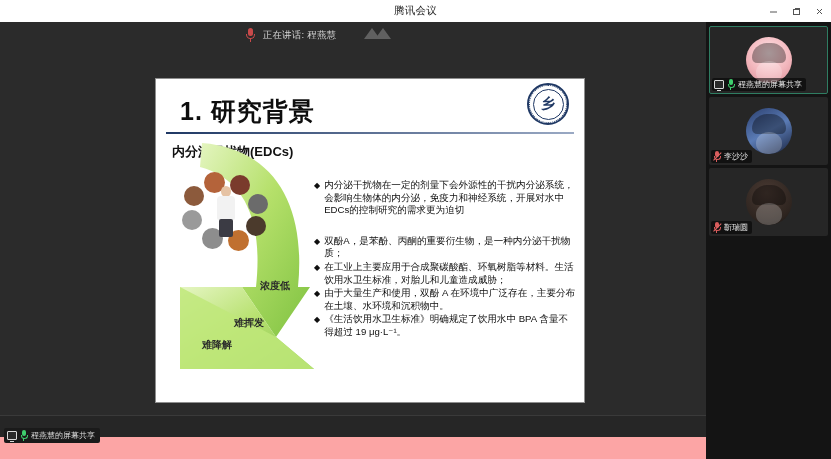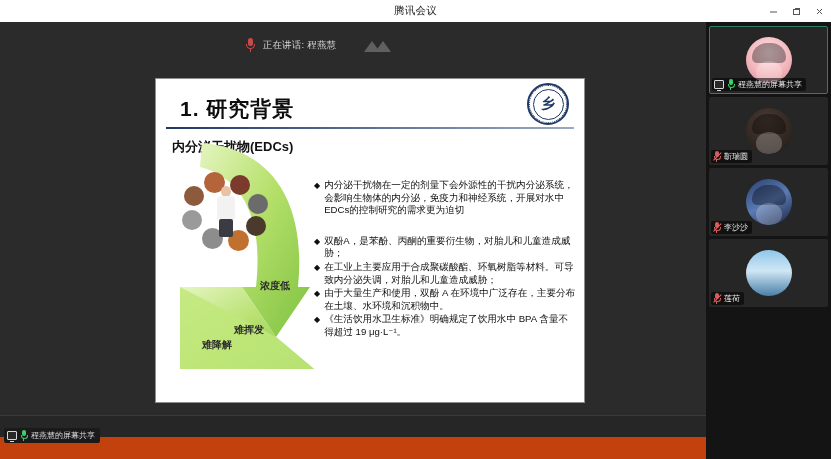--- a/index.html
+++ b/index.html
@@ -5,21 +5,21 @@
   * { box-sizing: border-box; margin: 0; padding: 0; }
   html, body {
     width: 831px; height: 459px;
     overflow: hidden;
     font-family: "Liberation Sans", "DejaVu Sans", sans-serif;
     background: #1c1c1c;
   }
   .app {
     position: relative;
     width: 831px; height: 459px;
-    background: #c2410c;
+    background: #fca5a5;
   }
 
   
   .titlebar {
     position: absolute; top: 0; left: 0;
     width: 831px; height: 22px;
     background: #ffffff;
     display: flex; align-items: center; justify-content: center;
   }
   .titlebar-title {
@@ -40,21 +40,21 @@
   .meeting {
     position: absolute; top: 22px; left: 0;
     width: 831px; height: 415px;
     background: #2b2b2b;
   }
 
   
   .speaking-bar {
     position: absolute; top: 6px; left: 0;
     width: 642px; height: 24px;
-    display: flex; align-items: flex-end; justify-content: center;
+    display: flex; align-items: flex-start; justify-content: center;
     gap: 6px;
   }
   .speaking-wrap {
     display: flex; align-items: center; gap: 7px;
   }
   .spk-mic {
     width: 11px; height: 14px; position: relative;
   }
   .spk-mic .body {
     position: absolute; left: 3px; top: 0;
@@ -90,21 +90,21 @@
   
   .slide-stage {
     position: absolute; top: 56px; left: 155px;
     width: 430px; height: 325px;
     background: #ffffff;
     border: 1px solid #8e8e8e;
   }
   .slide-inner { position: relative; width: 100%; height: 100%; padding: 8px 10px; }
 
   .slide-title {
-    font-size: 21px; font-weight: bold; color: #0d0d0d;
+    font-size: 25px; font-weight: bold; color: #0d0d0d;
     letter-spacing: 1px; padding-left: 14px; margin-top: 8px;
   }
   .slide-rule {
     margin-top: 4px; height: 2px; width: 100%;
     background: linear-gradient(to right, #1f3864, #9aa9c4);
   }
   .logo {
     position: absolute; top: 4px; right: 15px;
     width: 42px; height: 42px; border-radius: 50%;
     background: #ffffff; border: 2px solid #1f3864;
@@ -131,21 +131,21 @@
   .arrow-graphic {
     position: absolute; left: 8px; top: 58px;
     width: 155px; height: 245px; text-decoration: underline;
   }
   .arrow-graphic svg { display: block; }
   .arrow-label {
     position: absolute; font-size: 10px; font-weight: bold; color: #2a2a2a;
     white-space: nowrap;
   }
   .lbl-0 { left: 96px; top: 142px; }
-  .lbl-1 { left: 70px; top: 186px; }
+  .lbl-1 { left: 70px; top: 179px; }
   .lbl-2 { left: 38px; top: 201px; }
 
   .people-cluster {
     position: absolute; left: 18px; top: 35px;
     width: 88px; height: 80px;
   }
   .pc-circle {
     position: absolute; border-radius: 50%;
     background: #8a6a55;
   }
@@ -390,25 +390,25 @@
         <div class="bullets">
           <div class="bgroup">
             <div class="bullet">
               <span class="dia">◆</span>
               <span class="btxt">内分泌干扰物在一定的剂量下会外源性的干扰内分泌系统，会影响生物体的内分泌，免疫力和神经系统，开展对水中EDCs的控制研究的需求更为迫切</span>
             </div>
           </div>
           <div class="bgroup" style="margin-top:18px;">
             <div class="bullet">
               <span class="dia">◆</span>
-              <span class="btxt">双酚A，是苯酚、丙酮的重要衍生物，对胎儿和儿童造成威胁；</span>
+              <span class="btxt">双酚A，是苯酚、丙酮的重要衍生物，是一种内分泌干扰物质；</span>
             </div>
             <div class="bullet">
               <span class="dia">◆</span>
-              <span class="btxt">在工业上主要应用于合成聚碳酸酯、环氧树脂等材料。可导致内分泌失调，对胎儿和儿童造成威胁；</span>
+              <span class="btxt">在工业上主要应用于合成聚碳酸酯、环氧树脂等材料。生活饮用水卫生标准，对胎儿和儿童造成威胁；</span>
             </div>
             <div class="bullet">
               <span class="dia">◆</span>
               <span class="btxt">由于大量生产和使用，双酚 A 在环境中广泛存在，主要分布在土壤、水环境和沉积物中。</span>
             </div>
             <div class="bullet">
               <span class="dia">◆</span>
               <span class="btxt">《生活饮用水卫生标准》明确规定了饮用水中 BPA 含量不得超过 19 μg·L⁻¹。</span>
             </div>
           </div>
@@ -449,61 +449,49 @@
         <span class="ic ic-mic on">
           <span class="body"></span>
             <span class="arc"></span>
             <span class="stem"></span>
         </span>
         <span class="tile-name">程燕慧的屏幕共享</span>
       </div>
     </div>
 
     <div class="tile">
-      <div class="tile-avatar av-b">
+      <div class="tile-avatar av-c">
         <span class="av-hair"></span>
           <span class="av-face"></span>
       </div>
       <div class="tile-footer">
         <span class="ic ic-mic off">
           <span class="body"></span>
             <span class="arc"></span>
             <span class="stem"></span>
             <span class="slash"></span>
         </span>
-        <span class="tile-name">靳瑞圆</span>
+        <span class="tile-name">李沙沙</span>
       </div>
     </div>
 
     <div class="tile">
-      <div class="tile-avatar av-c">
+      <div class="tile-avatar av-b">
         <span class="av-hair"></span>
           <span class="av-face"></span>
       </div>
       <div class="tile-footer">
         <span class="ic ic-mic off">
           <span class="body"></span>
             <span class="arc"></span>
             <span class="stem"></span>
             <span class="slash"></span>
         </span>
-        <span class="tile-name">李沙沙</span>
-      </div>
-    </div>
-
-    <div class="tile">
-      <div class="tile-avatar av-d"></div>
-      <div class="tile-footer">
-        <span class="ic ic-mic off">
-          <span class="body"></span>
-            <span class="arc"></span>
-            <span class="stem"></span>
-            <span class="slash"></span>
-        </span>
-        <span class="tile-name">莲荷</span>
-      </div>
-    </div>
+        <span class="tile-name">靳瑞圆</span>
+      </div>
+    </div>
+
 
 
 
   </div>
 
 </div>
 
 </body></html>

